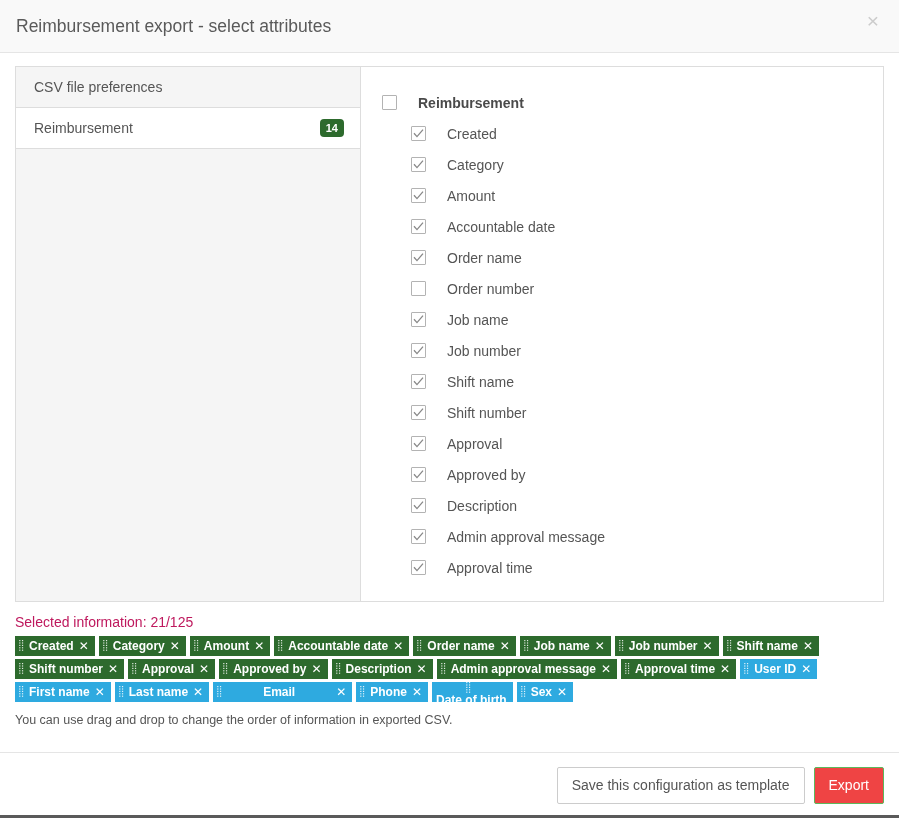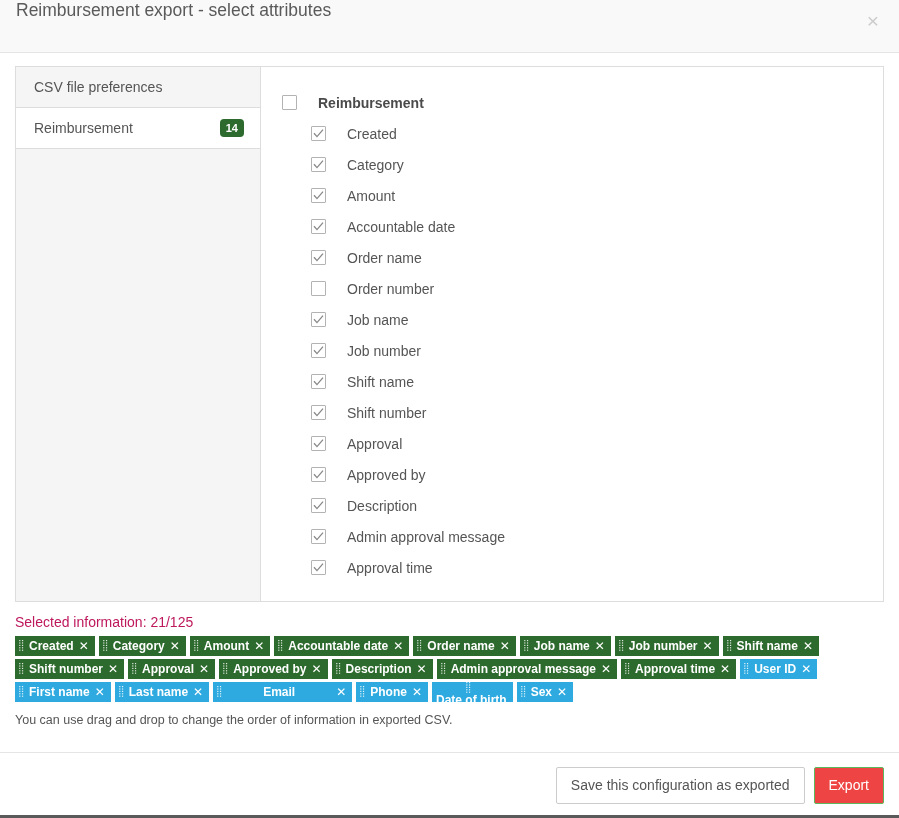--- a/index.html
+++ b/index.html
@@ -15,21 +15,21 @@
     background: #ffffff;
     display: flex; flex-direction: column;
     position: relative;
   }
 
   
   .modal-header {
     height: 53px;
     background: #f9f9f9;
     border-bottom: 1px solid #e5e5e5;
-    display: flex; 
+    display: flex; align-items: center;
     padding: 0 16px;
     position: relative;
     flex: 0 0 auto;
   }
   .modal-title {
     font-size: 17.5px;
     color: #5a5a5a;
     font-weight: 400;
     line-height: 1.2;
   }
@@ -53,21 +53,21 @@
     min-height: 0;
   }
   .panes {
     display: flex;
     height: 536px;
     flex: 0 0 auto;
   }
 
   
   .sidebar {
-    width: 246px;
+    width: 346px;
     border: 1px solid #dddddd;
     background: #f5f5f5;
     flex: 0 0 auto;
     overflow: hidden;
   }
   .side-item {
     height: 41px;
     display: flex; align-items: center;
     justify-content: space-between;
     padding: 0 16px 0 18px;
@@ -684,18 +684,18 @@
           <span>Sex</span>
           <span class="tag-x">✕</span>
         </span>
       </div>
 
     <div class="hint">You can use drag and drop to change the order of information in exported CSV.</div>
 
   </div>
 
   <div class="modal-footer">
-    <button class="btn btn-default">Save this configuration as exported</button>
+    <button class="btn btn-default">Save this configuration as template</button>
     <button class="btn btn-success">Export</button>
   </div>
 
   <div class="bottom-bar"></div>
 </div>
 
 </body></html>

